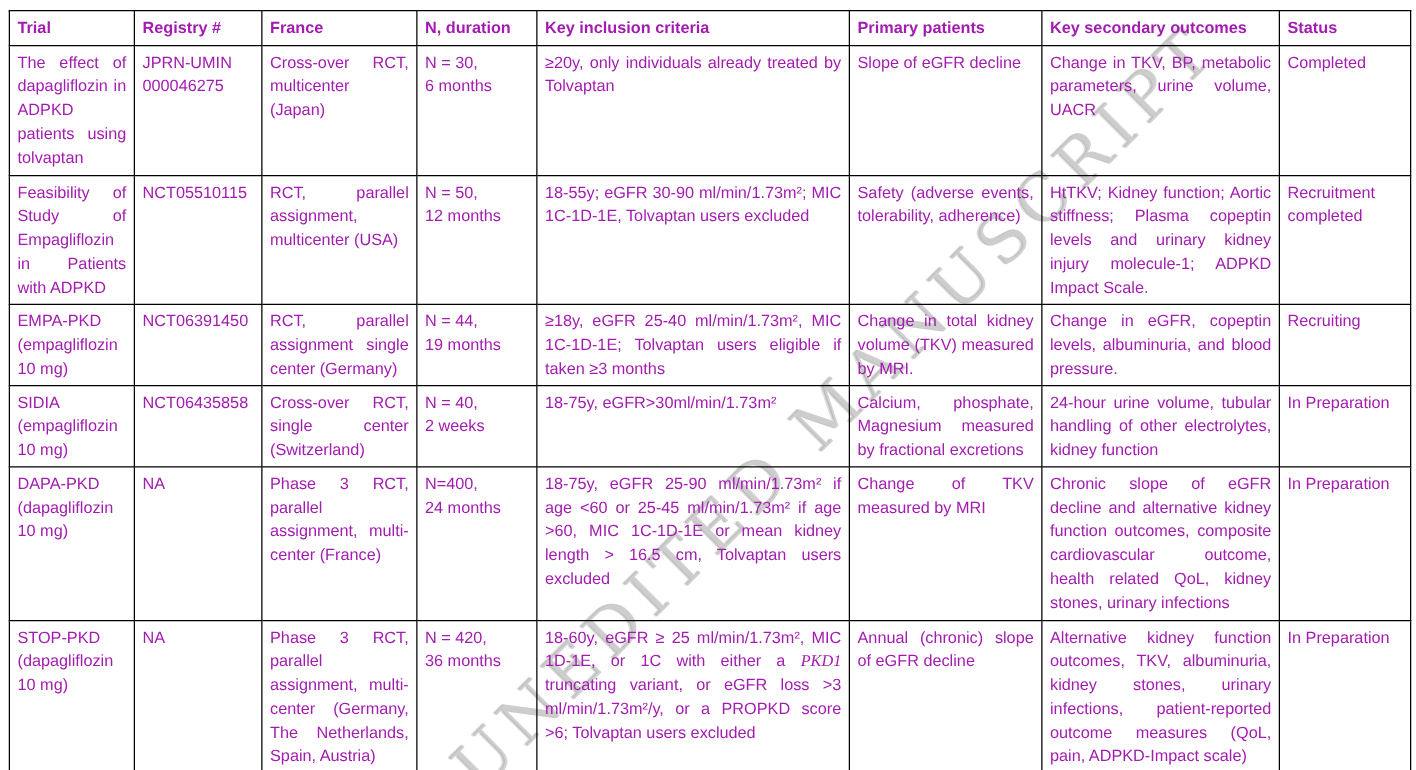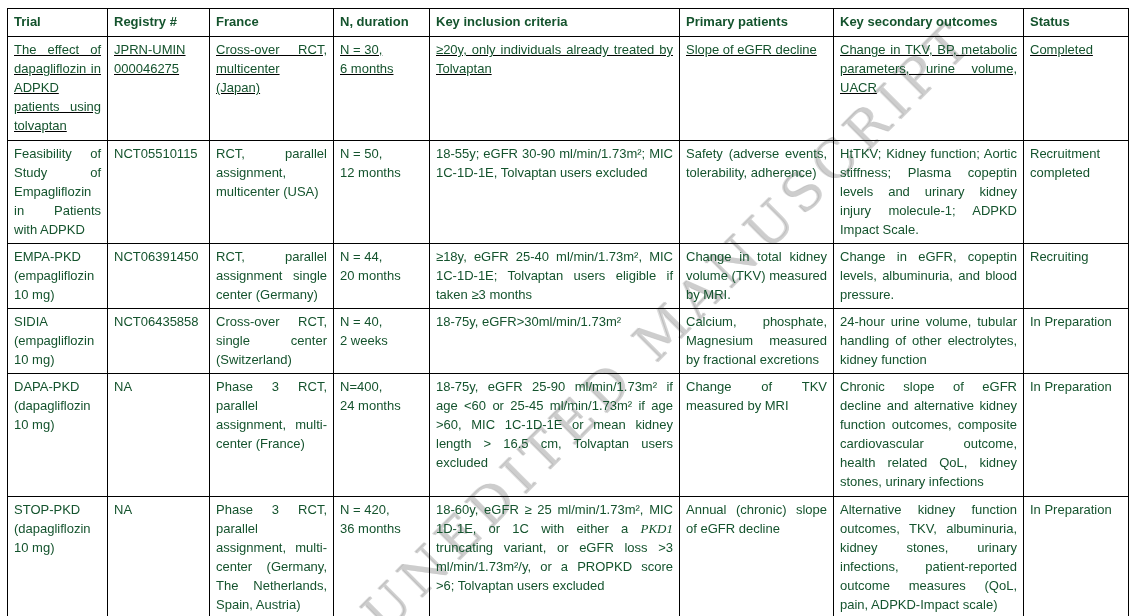--- a/index.html
+++ b/index.html
@@ -36,32 +36,32 @@
     table-layout: fixed;
     z-index: 1;
     background: transparent;
   }
   table.trials th, table.trials td {
     border: 1.4px solid #000000;
     vertical-align: top;
     padding: 3px 6px 4px 6px;
     font-size: 13px;
     line-height: 19px;
-    color: #14532d;
+    color: #a21caf;
     background: transparent;
     overflow: hidden;
   }
   table.trials th {
     font-weight: bold;
     text-align: left;
     height: 28px;
   }
   td.just { text-align: justify; }
   td.pre  { white-space: pre-line; }
-  tr.r-tall  { height: 104px; text-decoration: underline; }
+  tr.r-tall  { height: 104px; }
   tr.r-tall2 { height: 103px; }
   tr.r-med   { height: 62px; margin-top: 24px; }
   tr.r-big   { height: 123px; }
   i { font-style: italic; font-family: Liberation Serif, serif; }
 </style>
 </head>
 <body>
 
 <div class="page">
 
@@ -111,21 +111,21 @@
         <td class="just">18-55y; eGFR 30-90 ml/min/1.73m²; MIC 1C-1D-1E, Tolvaptan users excluded</td>
         <td class="just">Safety (adverse events, tolerability, adherence)</td>
         <td class="just">HtTKV; Kidney function; Aortic stiffness; Plasma copeptin levels and urinary kidney injury molecule-1; ADPKD Impact Scale.</td>
         <td>Recruitment completed</td>
       </tr>
       <tr class="r-med">
         <td class="just">EMPA-PKD (empagliflozin 10 mg)</td>
         <td>NCT06391450</td>
         <td class="just">RCT, parallel assignment single center (Germany)</td>
         <td class="pre">N = 44,
-20 months</td>
+19 months</td>
         <td class="just">≥18y, eGFR 25-40 ml/min/1.73m², MIC 1C-1D-1E; Tolvaptan users eligible if taken ≥3 months</td>
         <td class="just">Change in total kidney volume (TKV) measured by MRI.</td>
         <td class="just">Change in eGFR, copeptin levels, albuminuria, and blood pressure.</td>
         <td>Recruiting</td>
       </tr>
       <tr class="r-med">
         <td class="just">SIDIA (empagliflozin 10 mg)</td>
         <td>NCT06435858</td>
         <td class="just">Cross-over RCT, single center (Switzerland)</td>
         <td class="pre">N = 40,

